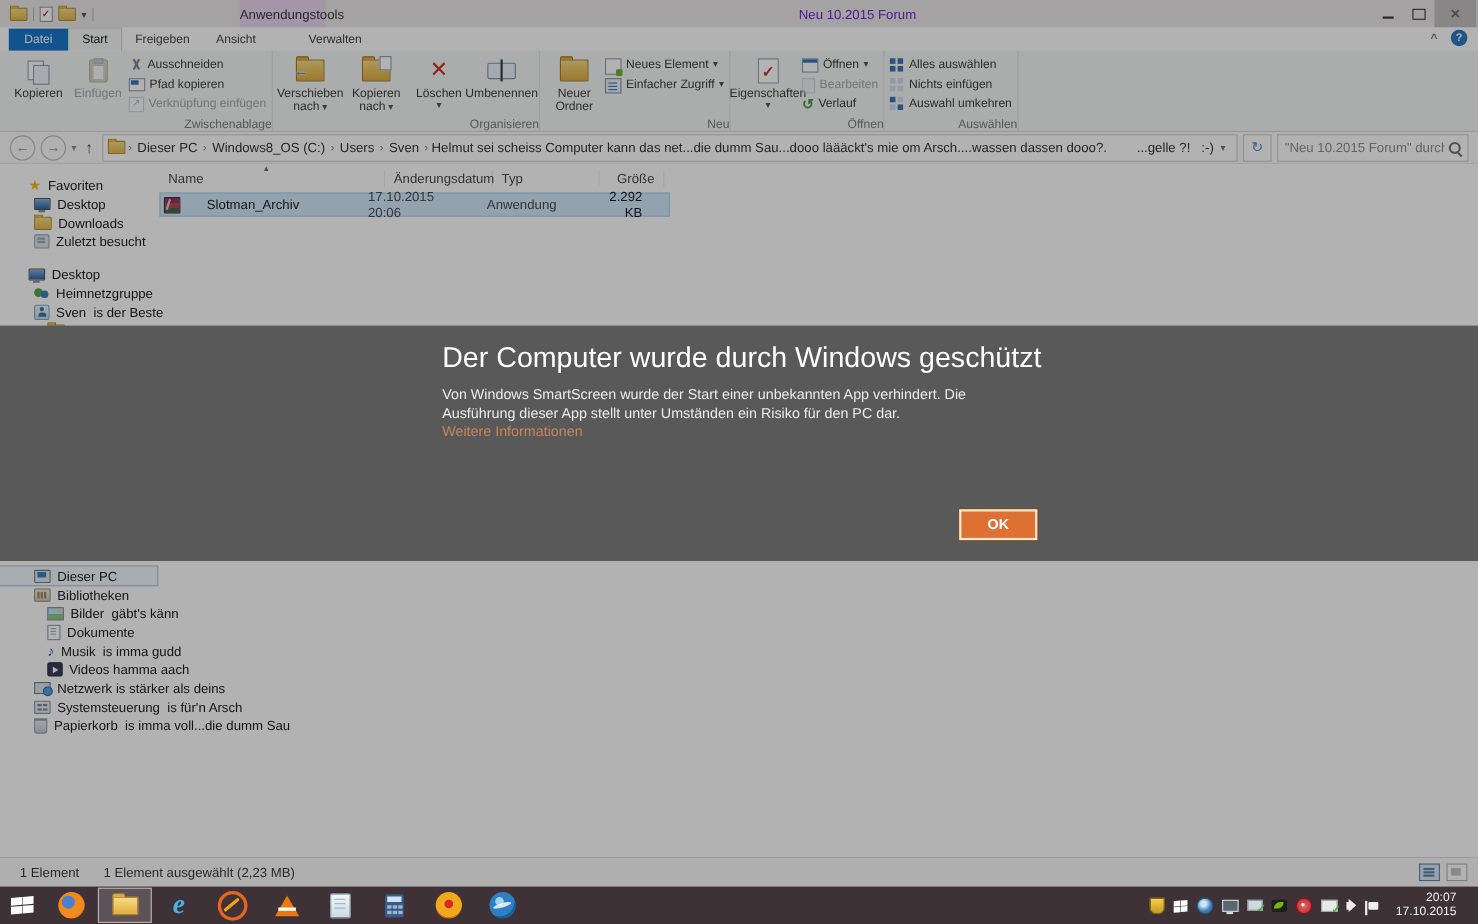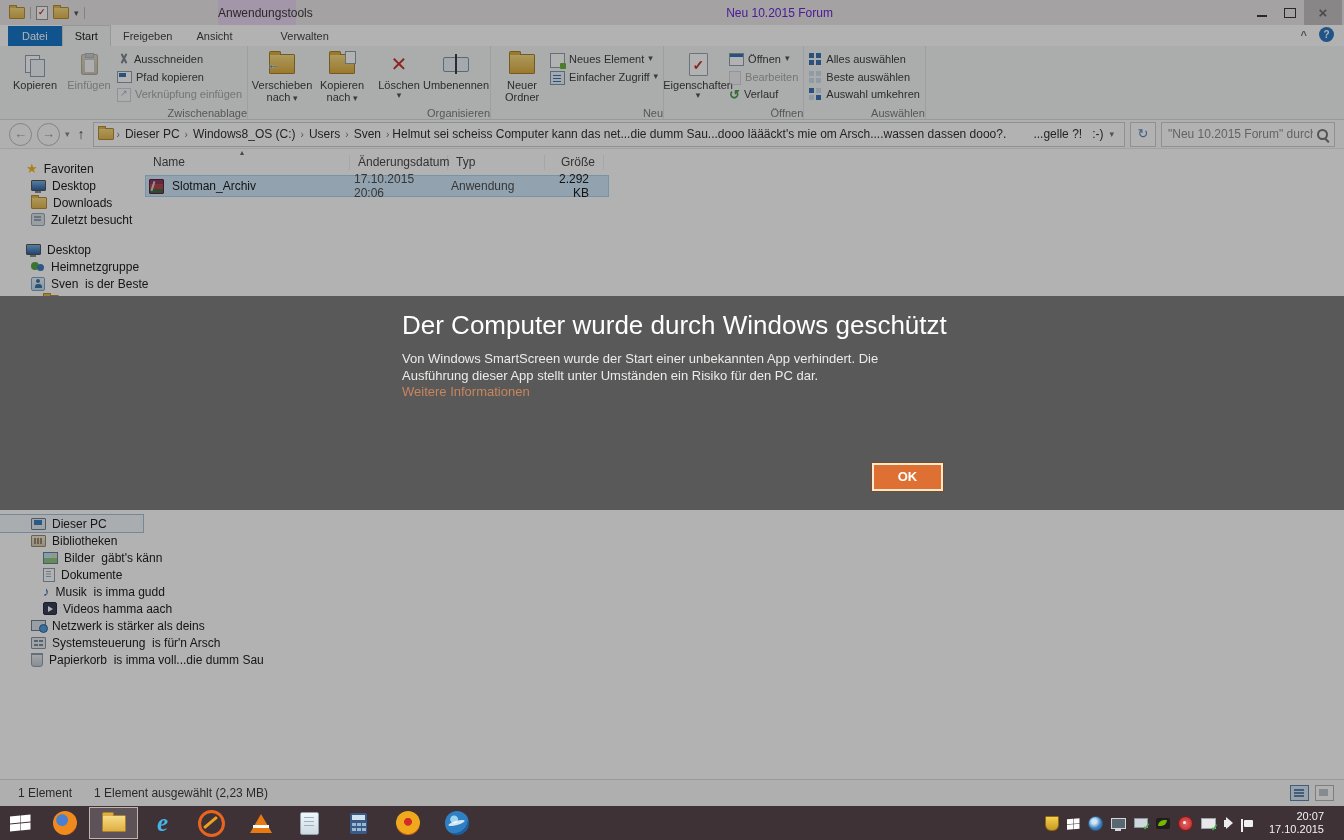--- a/index.html
+++ b/index.html
@@ -82,21 +82,21 @@
   .side-lower{position:absolute;left:0;top:366px;width:133px;}
   .focusbox{outline:1px solid #a8c3dd;background:#f3f8fd;width:112px;}
   .content{flex:1;position:relative;padding:3px 0 0 12px;}
   .cols{display:flex;height:21px;font-size:12px;color:#4a4a4a;align-items:center;position:relative;}
   .col{padding:0 8px;border-right:1px solid #eee;height:15px;line-height:15px;}
   .c-name{width:188px;} .c-date{width:81px;} .c-type{width:80px;} .c-size{width:42px;text-align:right;}
   .sortcaret{position:absolute;left:95px;top:-4px;font-size:8px;color:#666;}
   .sortcaret::before{content:"▴";}
   .frow{display:flex;height:20px;align-items:center;font-size:12px;width:462px;
         background:#d3e9fb;border:1px solid #abd3f1;margin-top:2px;color:#1c1c1c;}
-  .frow .cell{padding:0 8px;}
+  .frow .cell{padding:0 24px;}
   .frow .c-name{width:166px;}
   .frow .c-date,.frow .c-type{color:#4e4e4e;}
   
   .statusbar{height:26px;border-top:1px solid #dcdcdc;background:#fbfbfb;display:flex;align-items:center;
              font-size:12px;color:#3c3c3c;padding:0 10px 0 18px;gap:22px;flex:none;}
   .viewbtns{margin-left:auto;display:flex;gap:6px;}
   .vb{width:17px;height:14px;border:1px solid #b5b5b5;background:#fff;position:relative;}
   .vb.active{border-color:#5a87b0;background:#dce9f5;}
   .vb.active::before{content:"";position:absolute;left:3px;top:3px;width:10px;height:1.5px;background:#5a87b0;
                      box-shadow:0 3px 0 #5a87b0,0 6px 0 #5a87b0;}
@@ -416,21 +416,21 @@
       </div>
 
       <div class="rgroup">
         <div class="scol">
           <div class="smallbtn">
             <span class="i selall"></span>
             <span>Alles auswählen</span>
           </div>
           <div class="smallbtn">
             <span class="i selnone"></span>
-            <span>Beste auswählen</span>
+            <span>Nichts einfügen</span>
           </div>
           <div class="smallbtn">
             <span class="i selinv"></span>
             <span>Auswahl umkehren</span>
           </div>
         </div>
         <div class="glabel">Auswählen</div>
       </div>
     </div>
 

